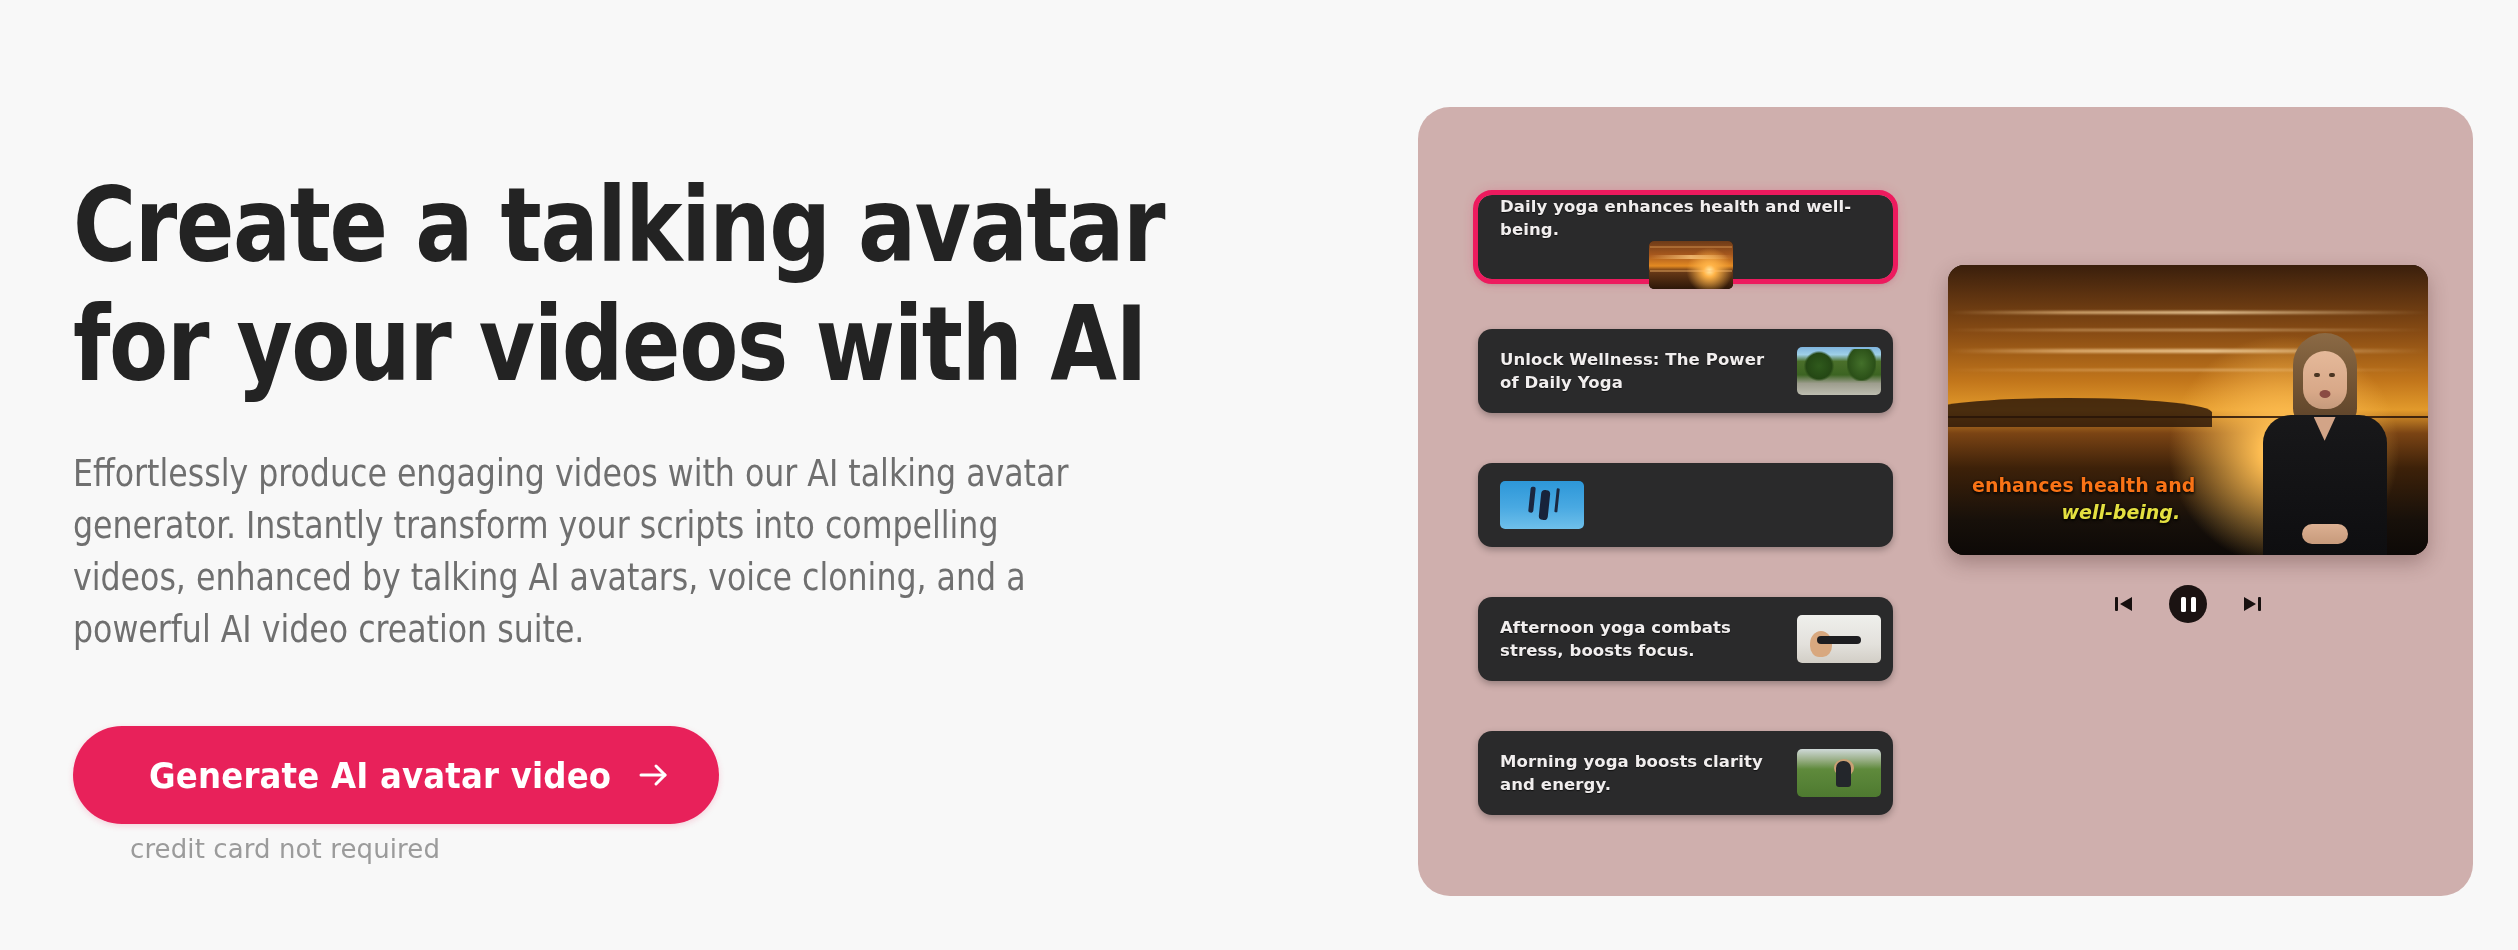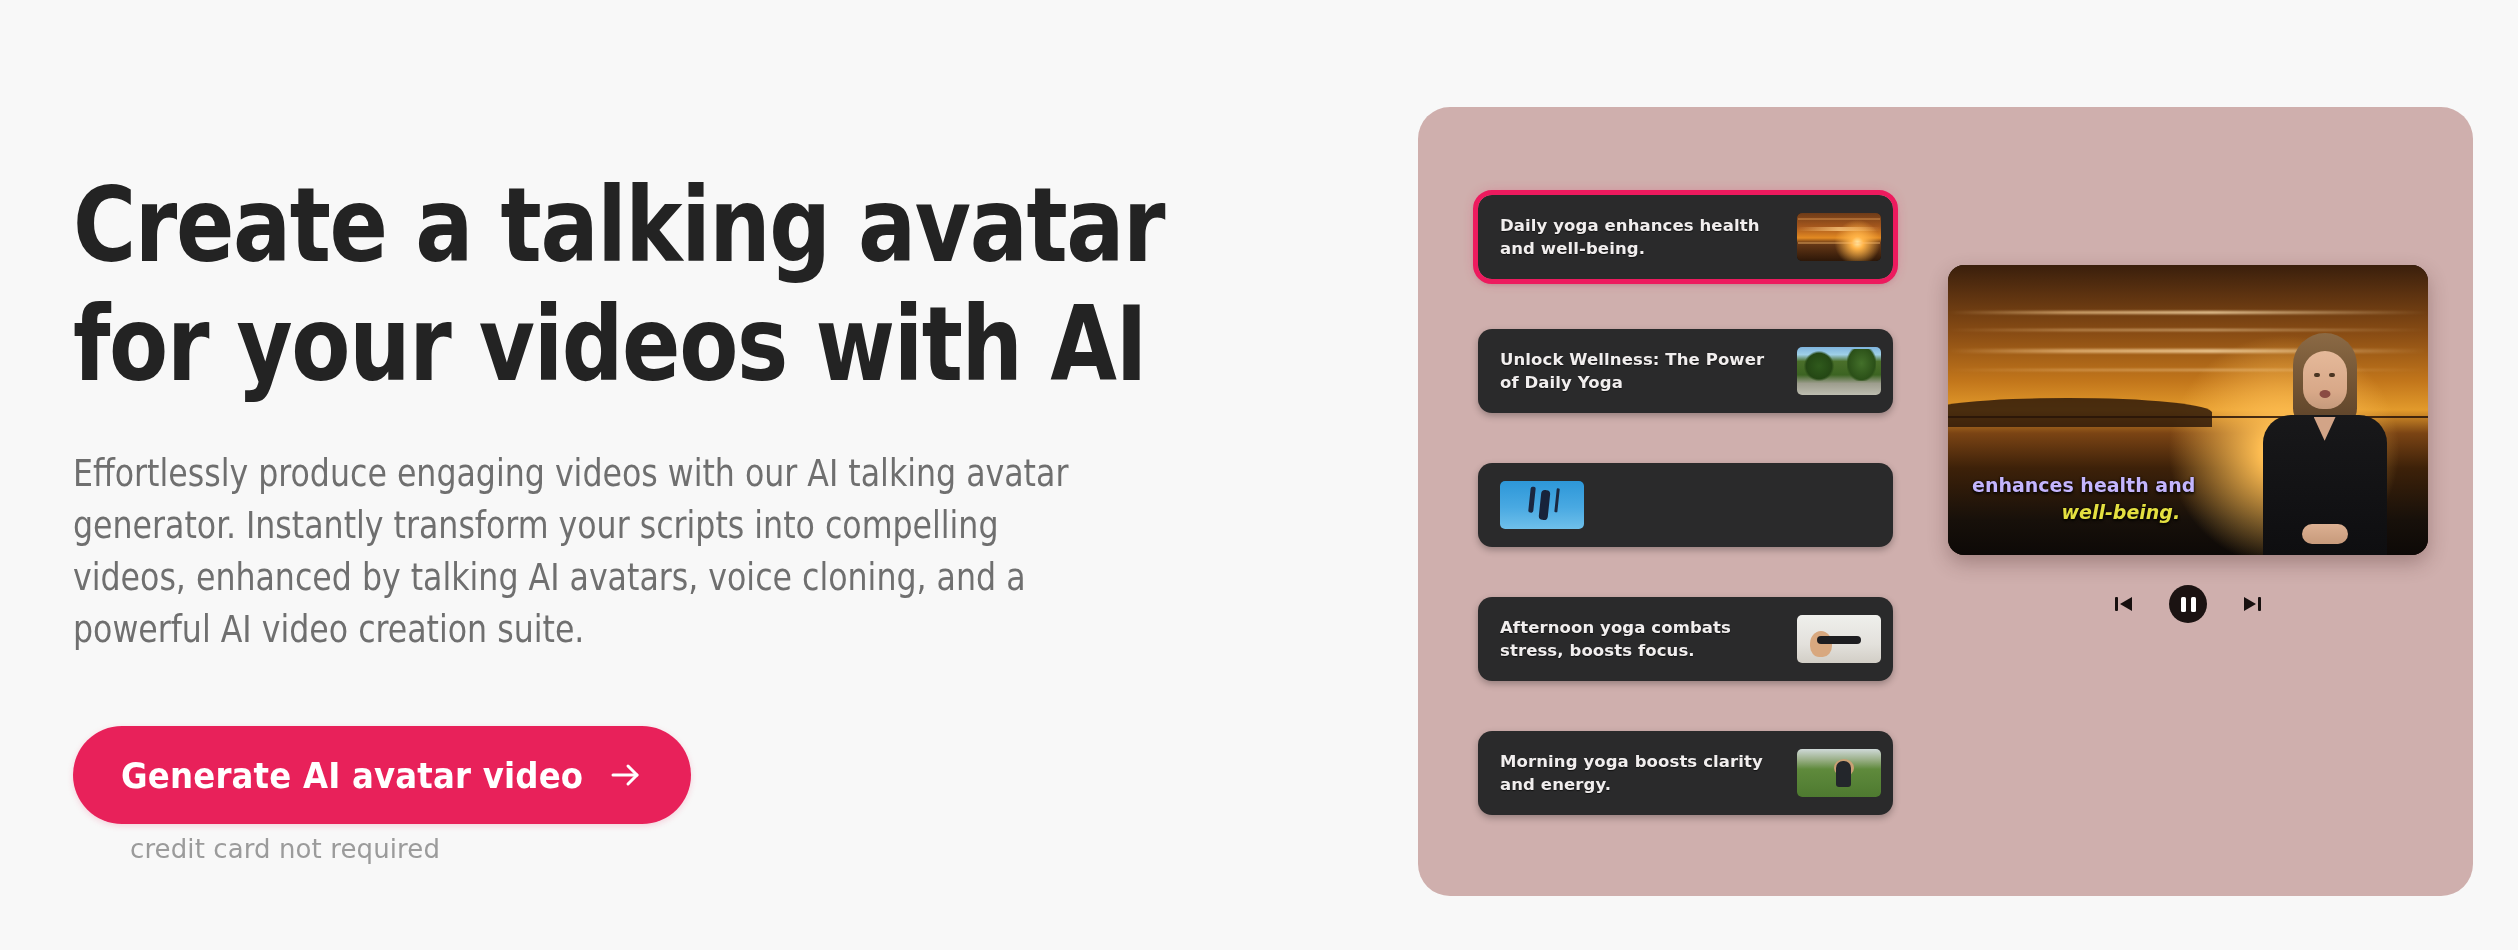--- a/index.html
+++ b/index.html
@@ -76,20 +76,21 @@
     cursor: pointer;
     box-shadow: 0 2px 6px rgba(232,33,90,0.18);
   }
   .cta-label {
     font-family: "DejaVu Sans Condensed", "Liberation Sans Narrow", "Liberation Sans", sans-serif;
     font-size: 36px;
     font-weight: 700;
     color: #ffffff;
     letter-spacing: 0.2px;
     white-space: nowrap;
+    margin-left: 28px;
   }
   .cta-arrow {
     display: inline-block;
     width: 34px; height: 34px;
     position: relative;
     flex: 0 0 auto;
   }
   .cta-arrow svg { display:block; }
 
   .cta-note {
@@ -134,20 +135,21 @@
     align-items: center;
     padding: 0 12px 0 22px;
     box-shadow: 0 3px 7px rgba(0,0,0,0.28);
     cursor: pointer;
   }
   .script-card:last-child { margin-bottom: 0; }
   .script-card.active {
     outline: 5px solid #ed1a5e;
     outline-offset: 0px;
     box-shadow: 0 0 14px rgba(237,26,94,0.45), 0 3px 7px rgba(0,0,0,0.3);
+    flex-direction: column;
   }
   .card-text {
     flex: 1 1 auto;
     font-family: "DejaVu Sans", "Liberation Sans", sans-serif;
     font-size: 16.5px;
     line-height: 23px;
     font-weight: 700;
     color: #f1eeee;
     letter-spacing: 0.1px;
     padding-right: 10px;
@@ -322,21 +324,21 @@
     left: 5%;
     bottom: 10%;
     width: 62%;
     text-align: center;
     font-family: "DejaVu Sans", "Liberation Sans", sans-serif;
     font-weight: 700;
     font-size: 19px;
     line-height: 27px;
     text-shadow: 0 2px 3px rgba(0,0,0,0.85), 0 0 2px rgba(0,0,0,0.9);
   }
-  .cap-line1 { color: #c4b5fd; display:block; text-align:left; }
+  .cap-line1 { color: #f97316; display:block; text-align:left; }
   .cap-line2 { color: #e4e040; display:block; text-align:center;font-style:italic; }
 
   .controls {
     position: absolute;
     left: 0; right: 0;
     top: 320px;
     display: flex;
     align-items: center;
     justify-content: center;
     gap: 34px;

